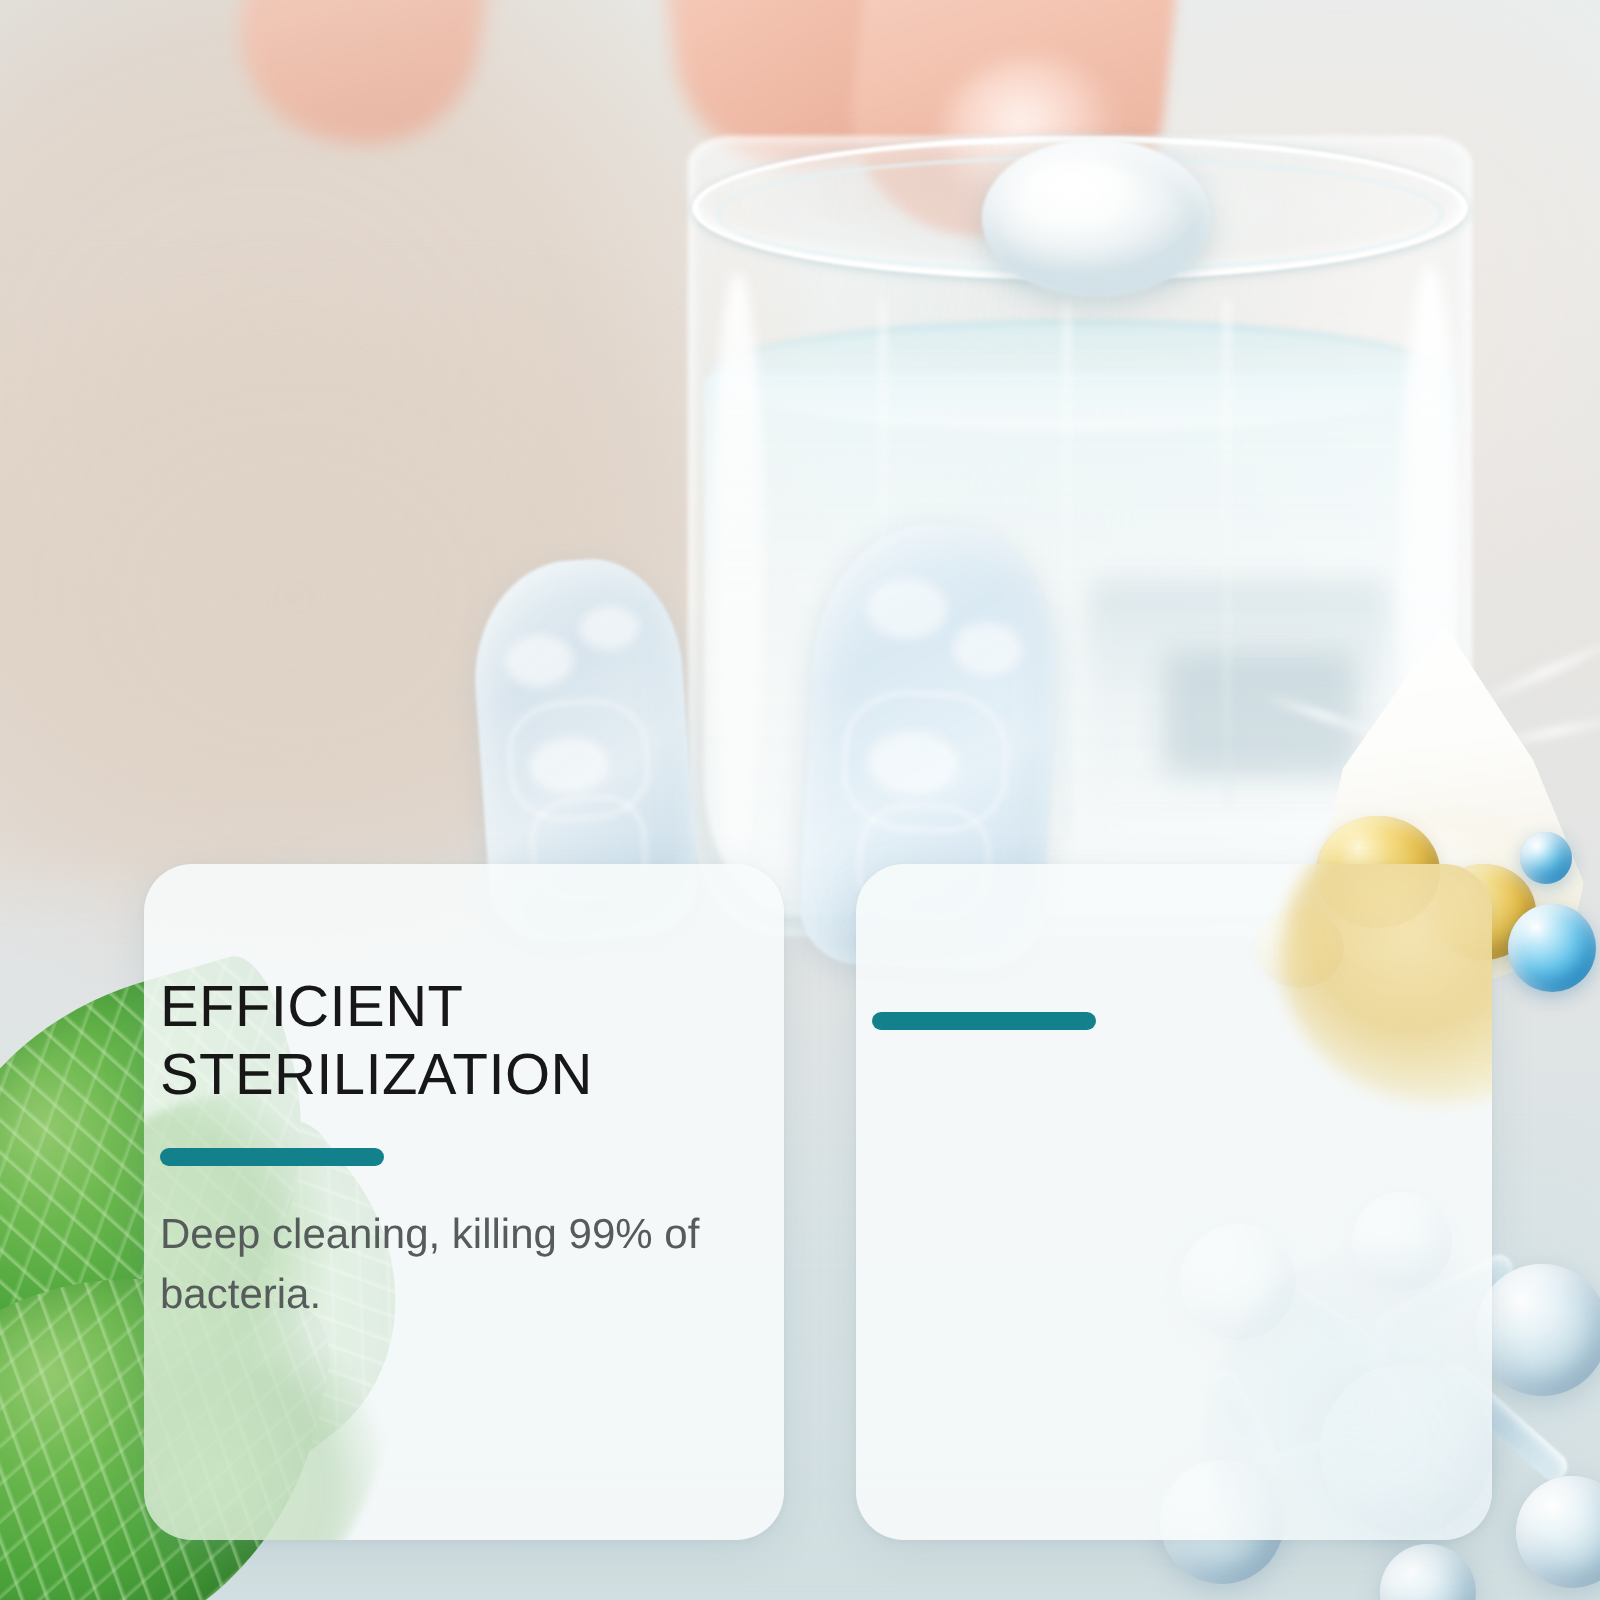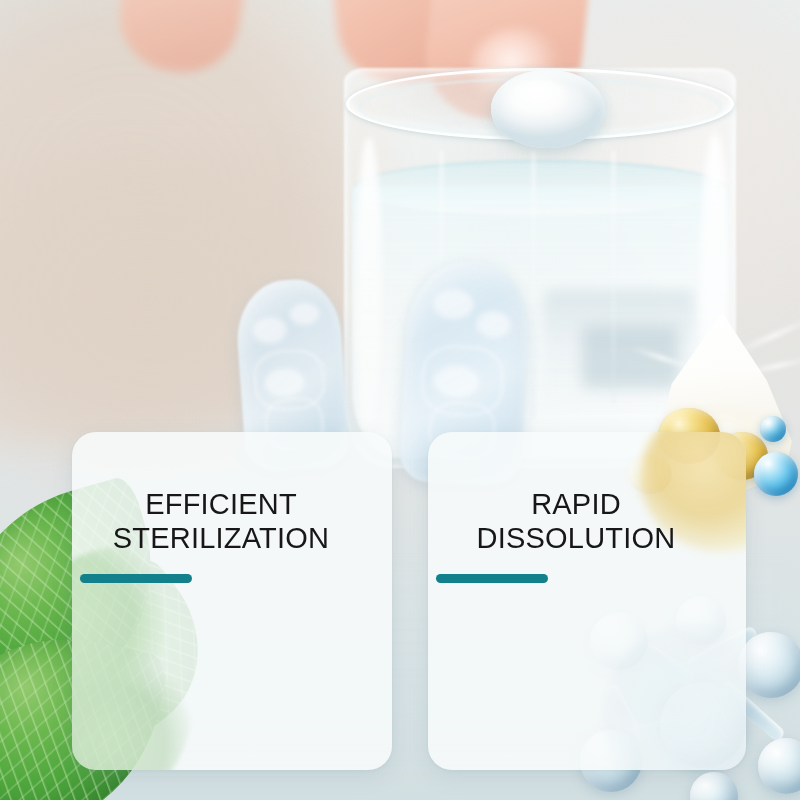--- a/index.html
+++ b/index.html
@@ -421,21 +421,20 @@
     position:absolute;
     background:rgba(247,250,250,0.88);
     border-radius:24px;
     box-shadow:0 6px 20px rgba(120,150,158,0.18), 0 1px 3px rgba(120,150,158,0.10);
     overflow:hidden;
   }
   .card-inner {
     position:relative;
     z-index:2;
     padding:56px 30px 0 8px;
-    text-align:center;
   }
   .card-left  { left:72px;  top:432px; width:320px; height:338px; }
   .card-right { left:428px; top:432px; width:318px; height:338px; }
 
   .card-title {
     font-size:29px;
     line-height:1.17;
     letter-spacing:0.2px;
     color:#171717;
     font-weight:400;
@@ -591,26 +590,25 @@
         <div class="leaf-veins"></div>
       </div>
   </div>
 
   <div class="card card-left">
     <div class="card-bleed bleed-leaf"></div>
     <div class="card-inner">
       <div class="card-title">EFFICIENT
 STERILIZATION</div>
       <div class="accent-bar"></div>
+      <div class="card-desc">Deep cleaning, killing 99% of bacteria.</div>
     </div>
   </div>
 
   <div class="card card-right">
     <div class="card-bleed bleed-gold"></div>
     <div class="card-bleed bleed-mol"></div>
     <div class="card-inner">
-      <div class="card-title">RAPID
-DISSOLUTION</div>
       <div class="accent-bar"></div>
     </div>
   </div>
 
 </div>
 
 </body></html>

